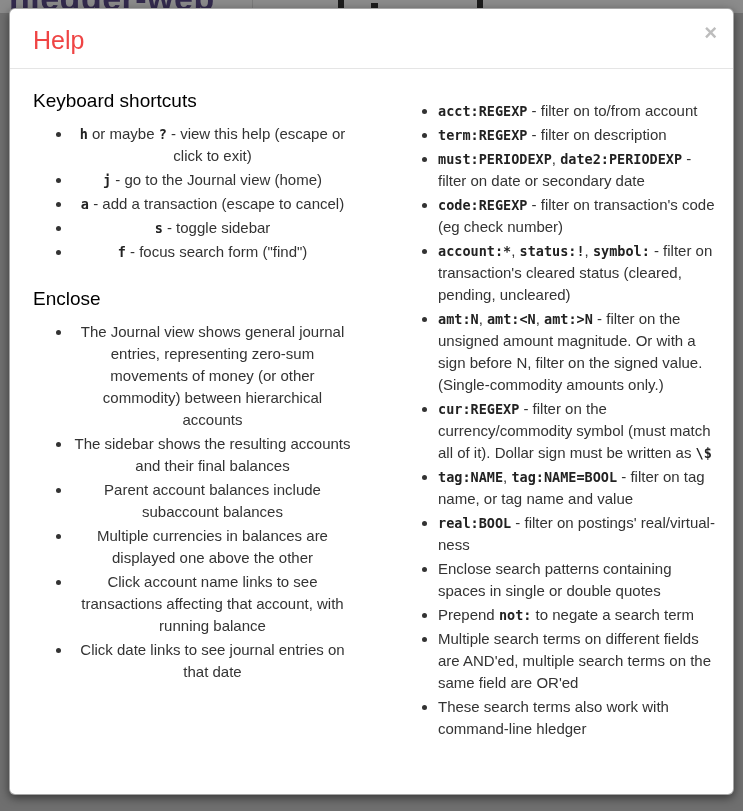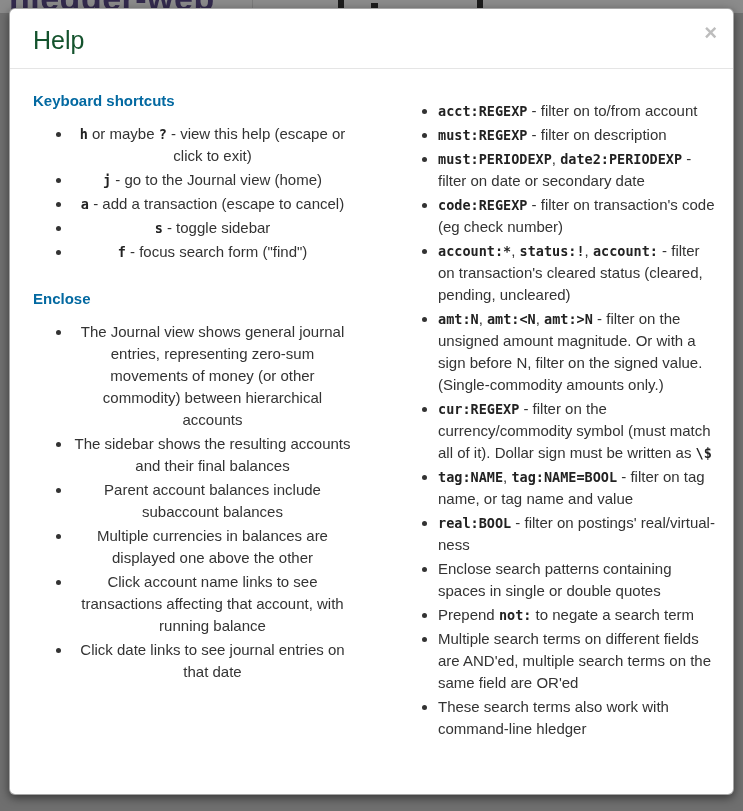--- a/index.html
+++ b/index.html
@@ -38,36 +38,36 @@
     border-radius: 6px;
     box-shadow: 0 3px 10px rgba(0,0,0,0.5);
     overflow: hidden;
   }
   .modal-header {
     position: relative;
     padding: 16px 20px 13px 23px;
     border-bottom: 1px solid #e5e5e5;
   }
   .modal-title {
-    font-size: 25px; font-weight: 400; color: #14532d; line-height: 30px;
+    font-size: 25px; font-weight: 400; color: #ef4444; line-height: 30px;
   }
   .close-btn {
     position: absolute; right: 16px; top: 14px;
     background: none; border: none; cursor: pointer;
     font-family: "Liberation Sans", sans-serif;
     font-size: 22px; font-weight: bold; color: #bdbdbd; line-height: 20px;
   }
   .modal-body {
     display: grid;
     grid-template-columns: 1fr 1fr;
     column-gap: 46px;
     padding: 19px 14px 30px 23px;
   }
   .help-heading {
-    font-size: 15px; font-weight: bold; color: #0369a1;
+    font-size: 19px; font-weight: normal; color: #000000;
     margin: 3px 0 0 0; line-height: 20px;
   }
   .help-heading + ul { margin-top: 12px; text-align: center; }
   ul.help-list {
     margin: 12px 0 26px 0;
     padding-left: 39px;
     list-style: disc outside;
   }
   ul.help-list:last-child { margin-bottom: 0; }
   ul.help-list li {
@@ -115,24 +115,24 @@
           <li>Parent account balances include subaccount balances</li>
           <li>Multiple currencies in balances are displayed one above the other</li>
           <li>Click account name links to see transactions affecting that account, with running balance</li>
           <li>Click date links to see journal entries on that date</li>
         </ul>
     </div>
 
     <div class="col">
       <ul class="help-list">
           <li><code>acct:REGEXP</code> - filter on to/from account</li>
-          <li><code>must:REGEXP</code> - filter on description</li>
+          <li><code>term:REGEXP</code> - filter on description</li>
           <li><code>must:PERIODEXP</code>, <code>date2:PERIODEXP</code> - filter on date or secondary date</li>
           <li><code>code:REGEXP</code> - filter on transaction's code (eg check number)</li>
-          <li><code>account:*</code>, <code>status:!</code>, <code>account:</code> - filter on transaction's cleared status (cleared, pending, uncleared)</li>
+          <li><code>account:*</code>, <code>status:!</code>, <code>symbol:</code> - filter on transaction's cleared status (cleared, pending, uncleared)</li>
           <li><code>amt:N</code>, <code>amt:&lt;N</code>, <code>amt:&gt;N</code> - filter on the unsigned amount magnitude. Or with a sign before N, filter on the signed value. (Single-commodity amounts only.)</li>
           <li><code>cur:REGEXP</code> - filter on the currency/commodity symbol (must match all of it). Dollar sign must be written as <code>\$</code></li>
           <li><code>tag:NAME</code>, <code>tag:NAME=BOOL</code> - filter on tag name, or tag name and value</li>
           <li><code>real:BOOL</code> - filter on postings' real/virtual-ness</li>
           <li>Enclose search patterns containing spaces in single or double quotes</li>
           <li>Prepend <code>not:</code> to negate a search term</li>
           <li>Multiple search terms on different fields are AND'ed, multiple search terms on the same field are OR'ed</li>
           <li>These search terms also work with command-line hledger</li>
         </ul>
     </div>

